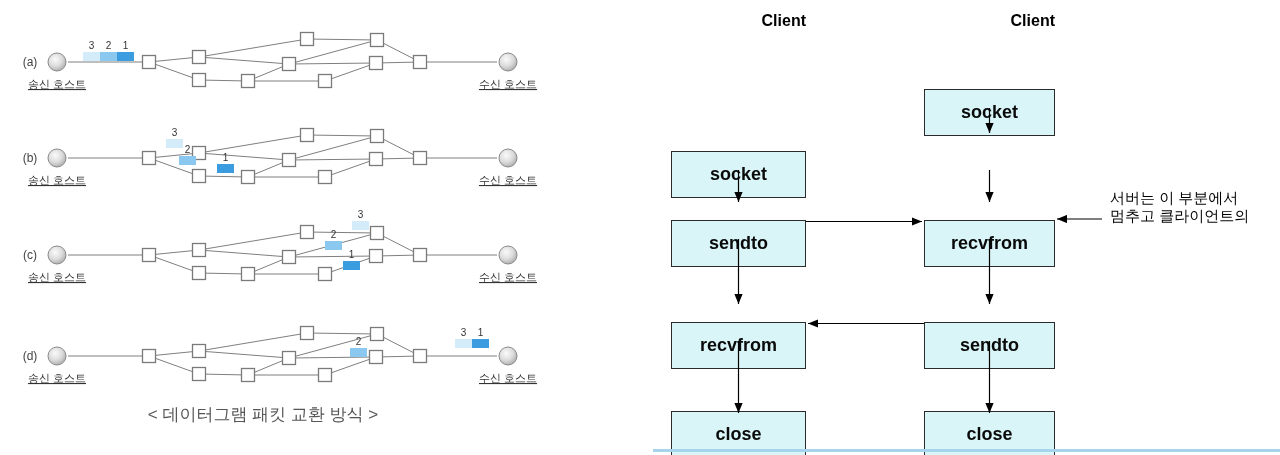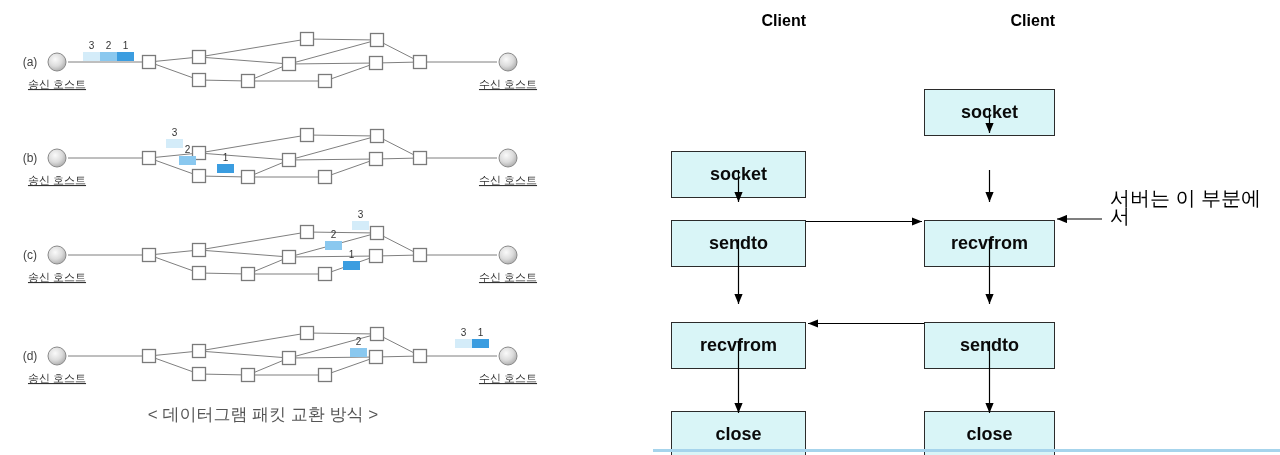--- a/index.html
+++ b/index.html
@@ -17,21 +17,21 @@
   
   .colhdr{position:absolute;top:12px;font-weight:bold;font-size:16px;color:#000;text-align:right;}
   .fbox{position:absolute;height:47px;box-sizing:border-box;background:#d9f5f7;border:1.5px solid #2b2b2b;
         display:flex;align-items:center;justify-content:center;
         font-family:Liberation Sans, sans-serif;font-weight:bold;font-size:18px;color:#0a0a0a;margin-top:16px;}
   .col-client{left:671px;width:135px;}
   .col-server{left:924px;width:131px;}
   .r-socket-s{top:73px;}  .r-135{top:135px;}  .r-204{top:204px;}  .r-306{top:306px;}  .r-415{top:395px;}
   #arrow-svg{position:absolute;left:0;top:0;pointer-events:none;}
   .arrow{stroke:#000;stroke-width:1.2;fill:none;}
-  #annotation{position:absolute;left:1110px;top:189px;width:168px;font-size:20px;line-height:18px;color:#000;}
+  #annotation{position:absolute;left:1110px;top:189px;width:168px;font-size:15px;line-height:18px;color:#000;}
   #bottom-rule{position:absolute;left:653px;top:449px;width:627px;height:3px;background:#a6d4ec;}
 </style>
 </head>
 <body>
 
 <div id="stage">
 
   <svg id="left-svg" width="648" height="455" viewBox="0 0 648 455">
     <defs>
       <radialGradient id="sphere" cx="40%" cy="35%" r="70%">
@@ -139,16 +139,17 @@
     <line class="arrow" x1="989.5" y1="170" x2="989.5" y2="202" marker-end="url(#ah)"></line>
     <line class="arrow" x1="989.5" y1="239" x2="989.5" y2="304" marker-end="url(#ah)"></line>
     <line class="arrow" x1="989.5" y1="341" x2="989.5" y2="413" marker-end="url(#ah)"></line>
     <line class="arrow" x1="806" y1="221.5" x2="922" y2="221.5" marker-end="url(#ah)"></line>
     <line class="arrow" x1="924" y1="323.5" x2="808" y2="323.5" marker-end="url(#ah)"></line>
     <line class="arrow" x1="1102" y1="219" x2="1057" y2="219" marker-end="url(#ah)"></line>
   </svg>
 
   <div id="annotation">
     <div>서버는 이 부분에서</div>
+    <div>멈추고 클라이언트의</div>
   </div>
 
   <div id="bottom-rule"></div>
 </div>
 
 </body></html>

